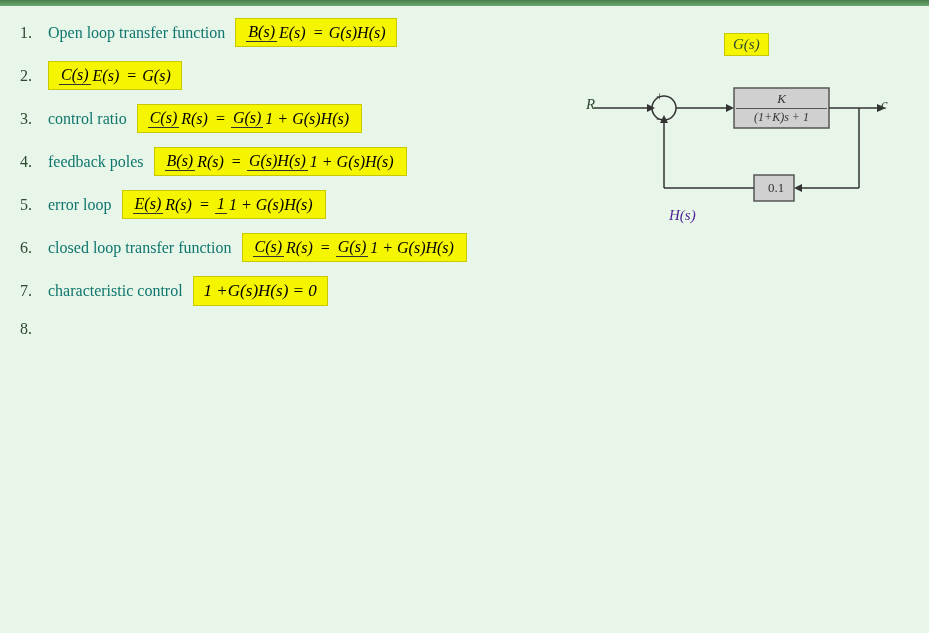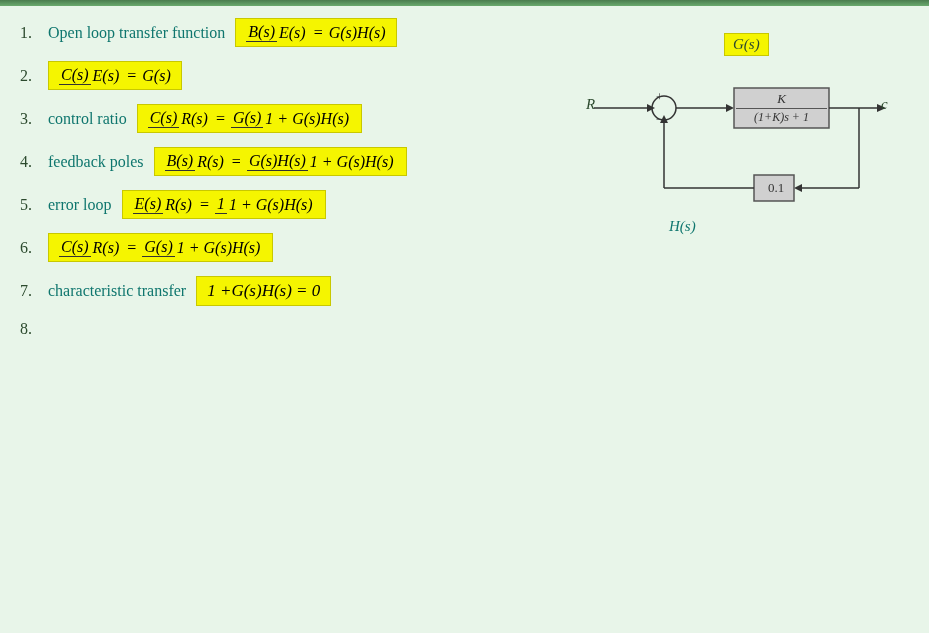--- a/index.html
+++ b/index.html
@@ -172,38 +172,39 @@
           <span class="fraction">
             <span class="num">1</span>
             <span class="den">1 + <i>G</i>(<i>s</i>)<i>H</i>(<i>s</i>)</span>
           </span>
         </span>
       </div>
     </div>
 
     <div class="item-row">
       <div class="num-col">6.</div>
+      <div class="label-col italic">closed loop transfer function</div>
       <div class="formula-col">
         <span class="formula-box">
           <span class="fraction">
             <span class="num"><i>C</i>(<i>s</i>)</span>
             <span class="den"><i>R</i>(<i>s</i>)</span>
           </span>
           <span class="equals">=</span>
           <span class="fraction">
             <span class="num"><i>G</i>(<i>s</i>)</span>
             <span class="den">1 + <i>G</i>(<i>s</i>)<i>H</i>(<i>s</i>)</span>
           </span>
         </span>
       </div>
     </div>
 
     <div class="item-row">
       <div class="num-col">7.</div>
-      <div class="label-col italic">characteristic transfer</div>
+      <div class="label-col italic">characteristic control</div>
       <div class="formula-col">
         <span class="formula-box" style="font-size:17px;">
           1 + <i>G</i>(<i>s</i>)<i>H</i>(<i>s</i>) = 0
         </span>
       </div>
     </div>
 
     <div class="item-row" style="margin-top:8px;">
       <div class="num-col">8.</div>
     </div>
@@ -260,19 +261,19 @@
       </div>
 
       <div style="position:absolute; top:147px; left:172px; width:40px; text-align:center; font-size:13px; color:#333;">
         0.1
       </div>
 
       <div style="position:absolute; top:63px; left:2px; font-style:italic; font-size:15px; color:#2c4a2e;"><i>R</i></div>
 
       <div style="position:absolute; top:63px; left:297px; font-style:italic; font-size:15px; color:#2c4a2e;"><i>c</i></div>
 
-      <div style="position:absolute; top:185px; left:85px; font-style:italic; font-size:15px; color:#0f766e;">
+      <div style="position:absolute; top:174px; left:85px; font-style:italic; font-size:15px; color:#4c1d95;">
         <i>H</i>(<i>s</i>)
       </div>
 
     </div>
   </div>
 </div>
 
 </body></html>

